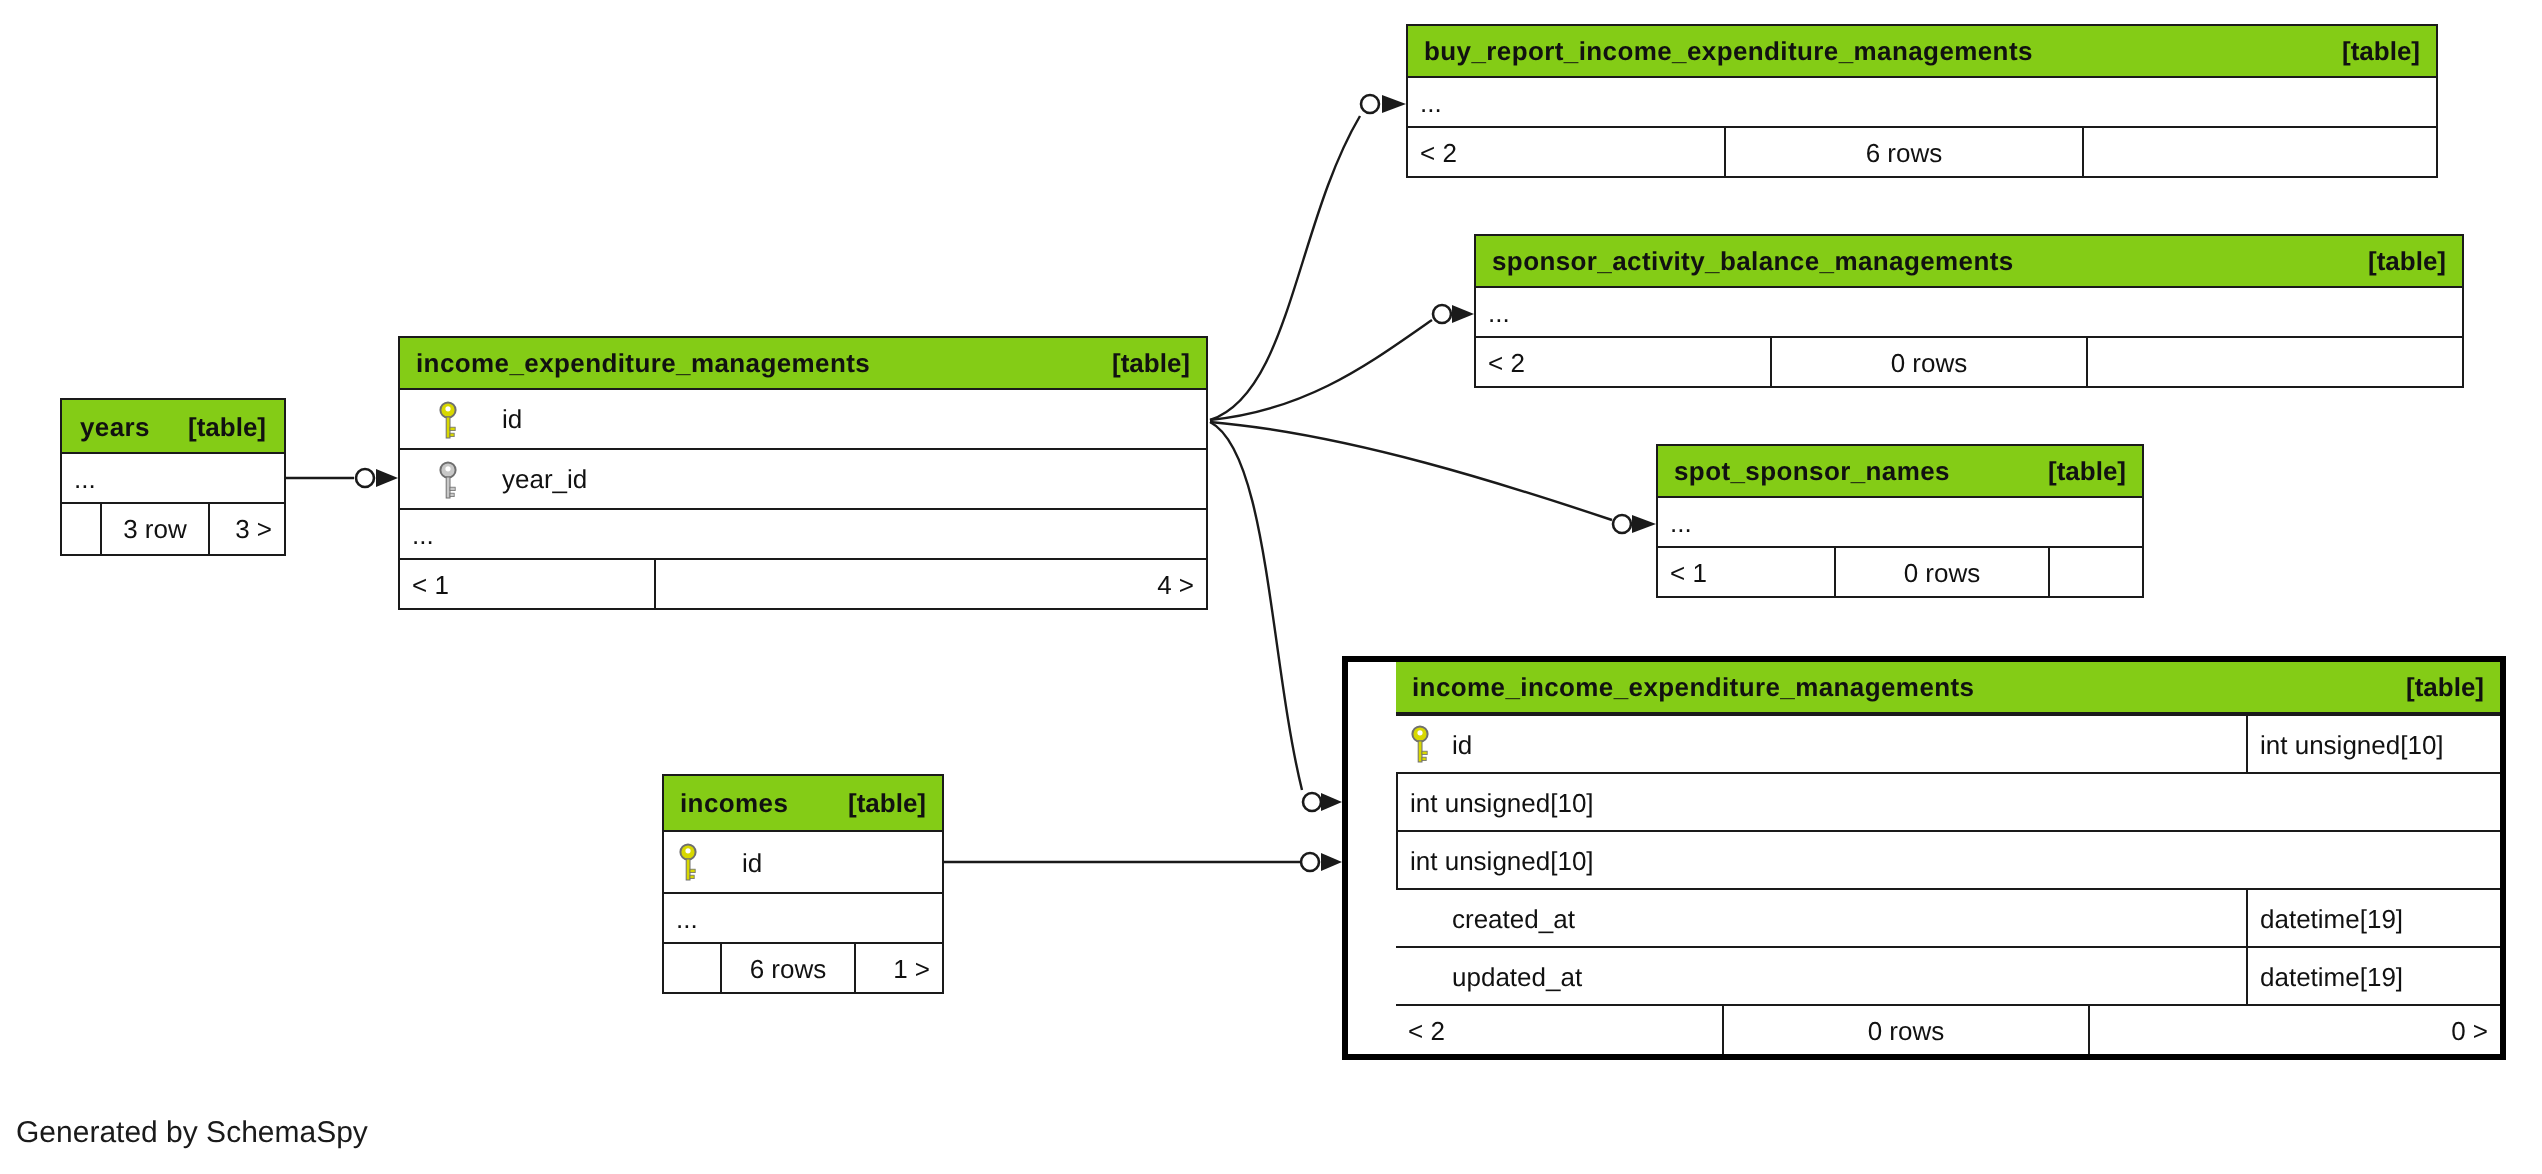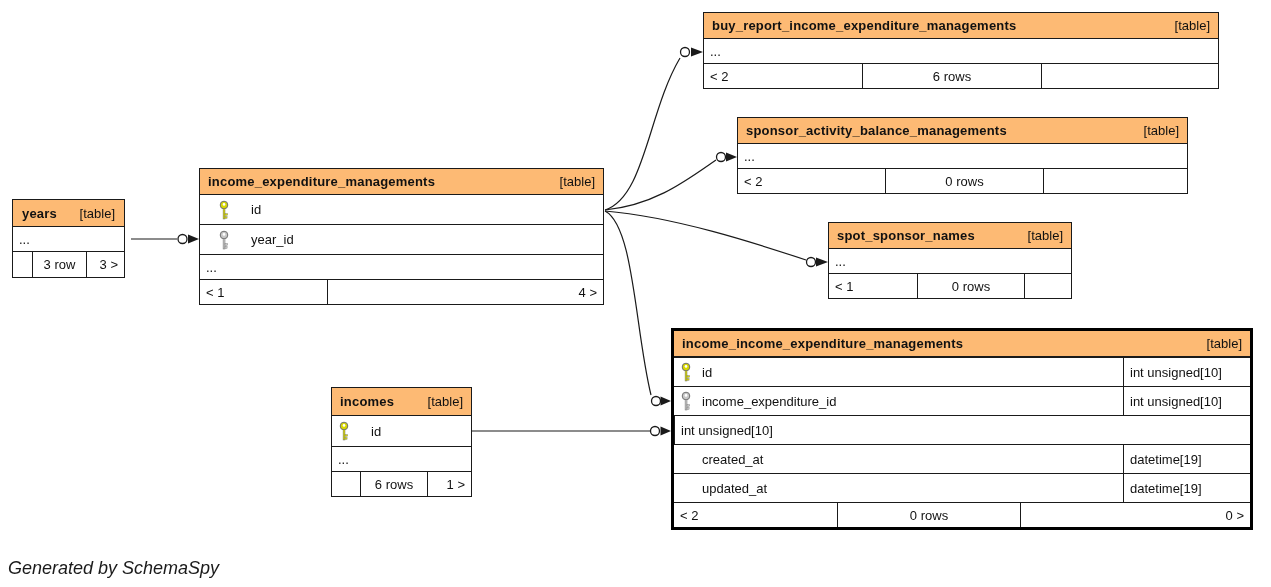--- a/index.html
+++ b/index.html
@@ -24,28 +24,28 @@
     border: 1px solid #1a1a1a;
     font-size: 13px;
   }
   .db-table.focus { border: 3px solid #000; }
 
   .tbl-header {
     display: flex;
     justify-content: space-between;
     align-items: center;
     gap: 8px;
-    background: #fdba74;
+    background: #84cc16;
     border-bottom: 1px solid #1a1a1a;
     padding: 0 8px;
     height: 26px;
     white-space: nowrap;
   }
   .tbl-header .title { font-weight: bold; letter-spacing: 0.2px; }
-  .tbl-header .badge { font-weight: normal; }
+  .tbl-header .badge { font-weight: bold; }
 
   .row {
     display: flex;
     align-items: center;
     border-bottom: 1px solid #1a1a1a;
     height: 25px;
     white-space: nowrap;
   }
   .row.col { height: 30px; gap: 11px; }
   .row.ellipsis { padding-left: 6px; }
@@ -71,62 +71,61 @@
     padding-left: 6px;
   }
 
   .tfoot { display: flex; align-items: stretch; height: 24px; font-size: 13px; }
   .tfoot span { display: flex; align-items: center; }
   .fl { justify-content: flex-start; padding-left: 6px; border-right: 1px solid #1a1a1a; }
   .fc { justify-content: center; border-right: 1px solid #1a1a1a; }
   .fr { justify-content: flex-end; padding-right: 6px; flex: 1 1 auto; }
 
   
-  #t-years { left: 12px; top: 199px; width: 113px; }
+  #t-years { left: 30px; top: 199px; width: 113px; }
   #t-years .tbl-header { height: 27px; padding: 0 9px; }
   #t-years .tfoot { height: 25px; }
   #t-years .fl { flex: 0 0 20px; padding-left: 0; }
   #t-years .fc { flex: 0 0 54px; }
 
   #t-iem { left: 199px; top: 168px; width: 405px; }
   #t-iem .row.col { padding-left: 12px; }
   #t-iem .fl { flex: 0 0 128px; }
   #t-iem .fc { flex: 0 0 150px; }
 
   #t-buy { left: 703px; top: 12px; width: 516px; }
   #t-buy .fl { flex: 0 0 159px; }
   #t-buy .fc { flex: 0 0 179px; }
 
-  #t-sponsor { left: 737px; top: 117px; width: 451px; }
+  #t-sponsor { left: 737px; top: 117px; width: 495px; }
   #t-sponsor .fl { flex: 0 0 148px; }
   #t-sponsor .fc { flex: 0 0 158px; }
 
   #t-spot { left: 828px; top: 222px; width: 244px; }
   #t-spot .fl { flex: 0 0 89px; }
   #t-spot .fc { flex: 0 0 107px; }
 
   #t-incomes { left: 331px; top: 387px; width: 141px; }
   #t-incomes .tbl-header { height: 28px; justify-content: space-between; }
   #t-incomes .row.col { height: 31px; }
   #t-incomes .fl { flex: 0 0 29px; padding-left: 0; }
   #t-incomes .fc { flex: 0 0 67px; text-align: right; }
 
-  #t-iiem { left: 671px; top: 328px; width: 582px; }
+  #t-iiem { left: 671px; top: 328px; width: 582px; padding-left: 24px; }
   #t-iiem .tbl-header { height: 27px; border-bottom-width: 2px; }
   #t-iiem .row.col { height: 29px; }
   #t-iiem .tfoot { height: 25px; border-top: 1px solid #1a1a1a; margin-top: -1px; }
   #t-iiem .fl { flex: 0 0 164px; }
   #t-iiem .fc { flex: 0 0 183px; }
 
   .generator {
     position: absolute;
     left: 8px; top: 558px;
-    font-size: 18px;
+    font-size: 15px;
     color: #1a1a1a;
-    font-style: italic;
   }
 </style>
 </head>
 <body>
 
 <svg width="0" height="0" style="position:absolute">
   <defs>
     <g id="keydef">
       <circle cx="6" cy="5" r="3.8" fill="currentColor" stroke="#6f6f6f" stroke-width="1"></circle>
       <circle cx="6" cy="4.4" r="1.3" fill="#ffffff"></circle>
@@ -283,28 +282,20 @@
         <span class="key key-pk">
             <svg width="12" height="20" viewBox="0 0 12 20">
               <use href="#keydef"></use>
             </svg>
           </span>
         <span class="cname">id</span>
       </div>
       <div class="ctype">int unsigned[10]</div>
     </div>
     <div class="row col">
-      <div class="cleft">
-        <span class="key key-fk">
-            <svg width="12" height="20" viewBox="0 0 12 20">
-              <use href="#keydef"></use>
-            </svg>
-          </span>
-        <span class="cname">income_expenditure_id</span>
-      </div>
       <div class="ctype">int unsigned[10]</div>
     </div>
     <div class="row col">
       <div class="ctype">int unsigned[10]</div>
     </div>
     <div class="row col">
       <div class="cleft">
         <span class="key key-none">
             <svg width="12" height="20" viewBox="0 0 12 20">
               <use href="#keydef"></use>

